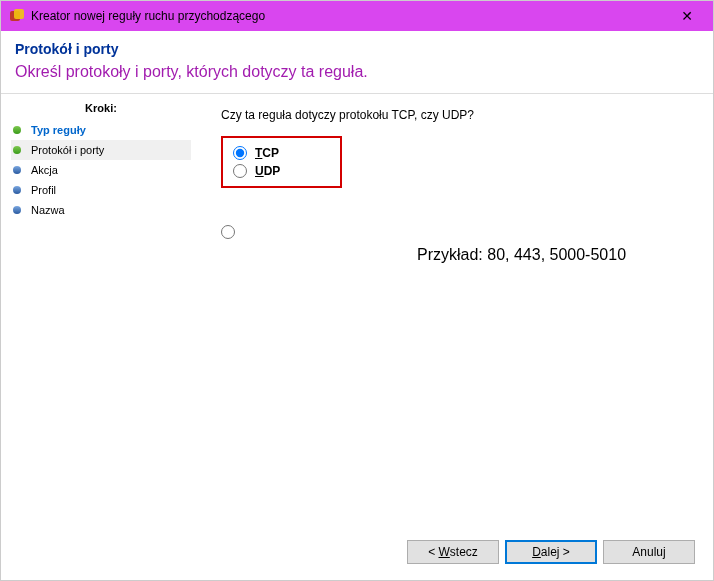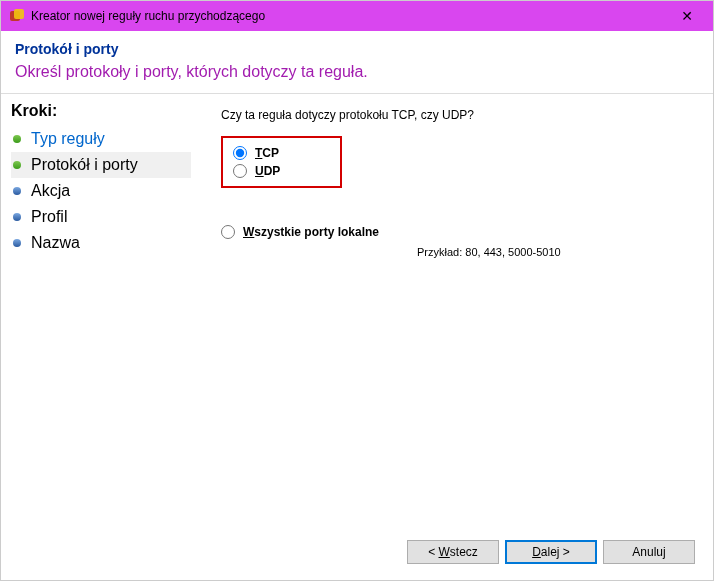--- a/index.html
+++ b/index.html
@@ -50,21 +50,22 @@
 
   .body {
     display:flex;
     height: calc(100% - 30px - 64px);
     border-top:1px solid #ddd;
   }
 
   .sidebar {
     width: 200px;
     padding: 8px 10px;
-    font-size:16px;
+    font-size:11px;
+    text-align:center;
   }
   .sidebar .section-label {
     font-weight:bold;
     margin-bottom:6px;
   }
   .step {
     display:flex;
     align-items:center;
     gap:10px;
     padding: 4px 2px;
@@ -72,21 +73,21 @@
   }
   .step.current {
     background:#f0f0f0;
   }
   .step .bullet {
     width:8px; height:8px;
     border-radius:50%;
   }
   .bullet.done { background:linear-gradient(#7ec850,#3a9b1a); }
   .bullet.pending { background:linear-gradient(#7aa7e0,#2a5aa0); }
-  .step.link a { color:#0066cc; text-decoration:none; }
+  .step.link a { color:#0066cc; text-decoration:none;font-weight:bold; }
   .step .label { color:#000; }
 
   .content {
     flex:1;
     padding: 14px 18px 10px 20px;
     font-size:12px;
     position:relative;
   }
   .question { margin-bottom: 14px; }
   .radio-box {
@@ -130,21 +131,21 @@
     border: 1px solid #7a9fd4;
     font-size:12px;
     font-family: inherit;
     padding: 1px 4px;
     outline:none;
   }
   .example {
     margin-left: 196px;
     margin-top:4px;
     color:#000;
-    font-size:11px;
+    font-size:16px;
   }
 
   .footer {
     position:absolute;
     bottom:14px;
     right:18px;
     display:flex;
     gap:6px;
   }
   .btn {
@@ -226,21 +227,20 @@
       <label class="radio-row">
         <input type="radio" name="proto" style="">
         <span class="lbl"><span class="mn">U</span>DP</span>
       </label>
     </div>
 
 
     <div class="section2">
       <label class="row">
         <input type="radio" name="ports" style="">
-        <span class="lbl"><span class="mn">W</span>szystkie porty lokalne</span>
       </label>
       <div class="example">Przykład: 80, 443, 5000-5010</div>
     </div>
 
     
     <div class="footer">
       <button class="btn">&lt; <span class="mn">W</span>stecz</button>
       <button class="btn default"><span class="mn">D</span>alej &gt;</button>
       <button class="btn">Anuluj</button>
     </div>

